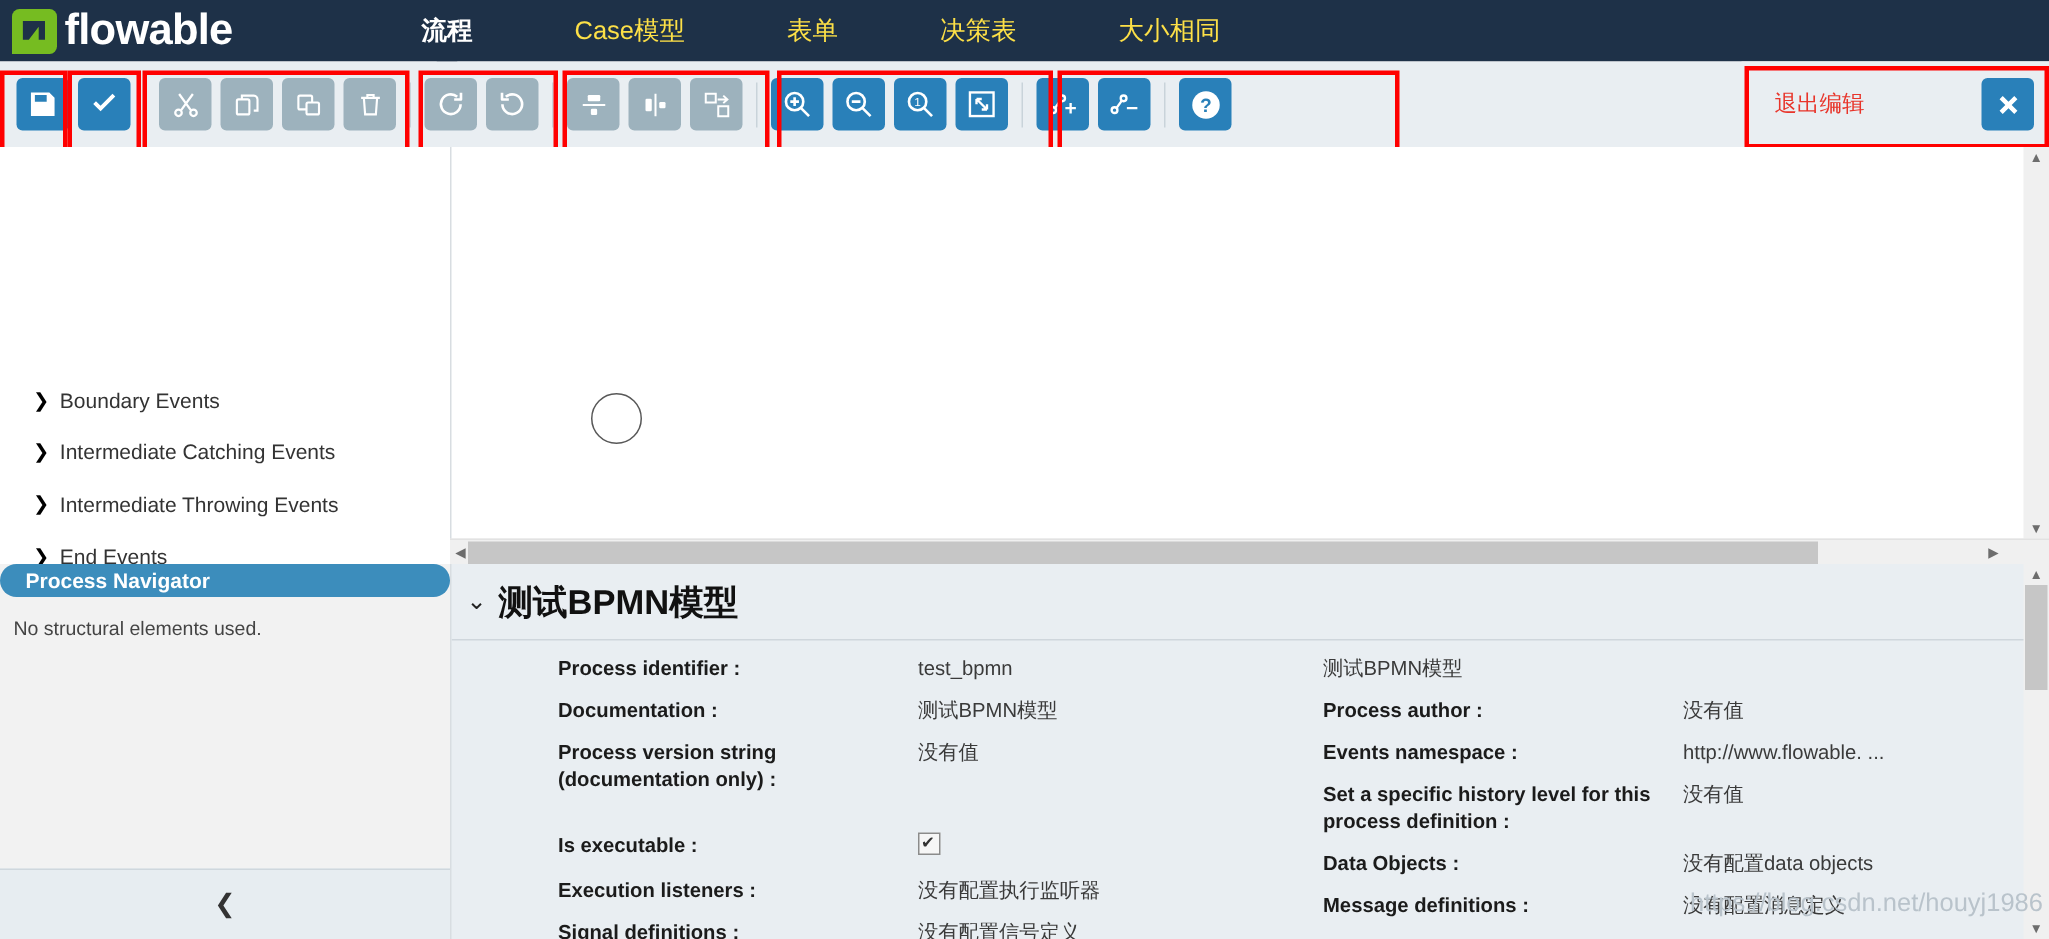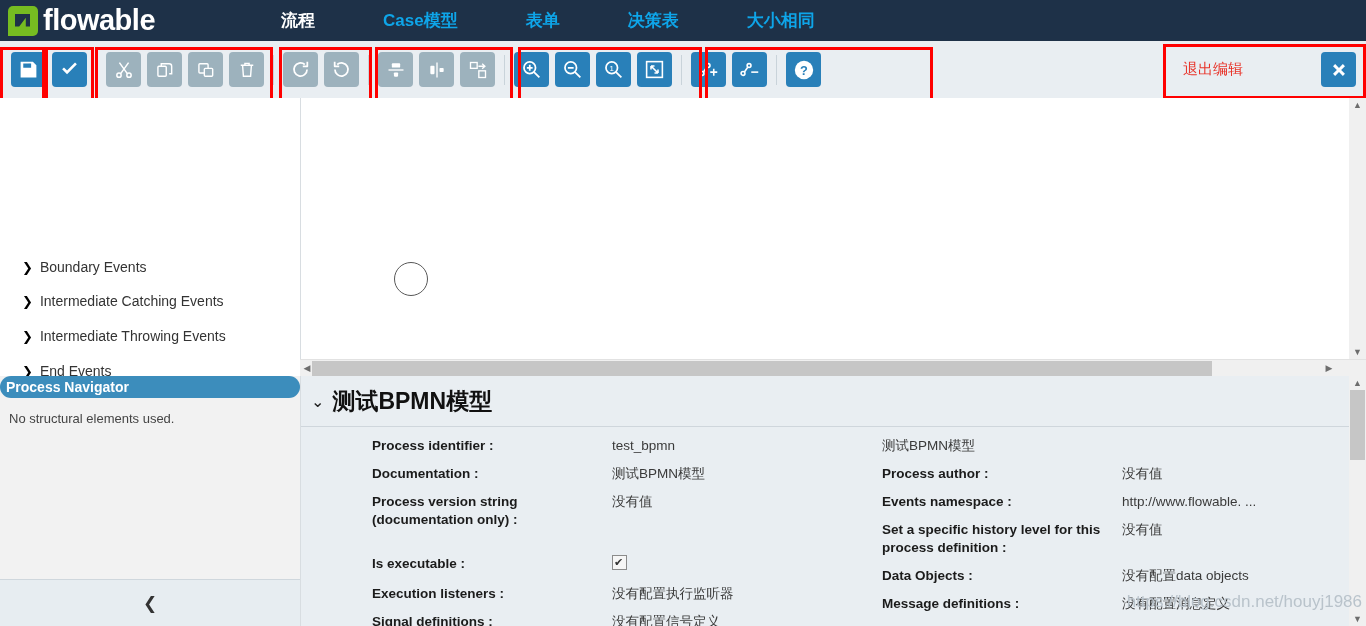--- a/index.html
+++ b/index.html
@@ -19,23 +19,22 @@
     position:relative;margin-right:5px;
   }
   .logo-mark:after{
     content:"";position:absolute;left:7px;top:8px;width:15px;height:13px;
     background:#1e3148;
     clip-path:polygon(0 0,100% 0,100% 100%,72% 100%,72% 33%,28% 100%,0 100%);
   }
   .logo-text{color:#ffffff;font-size:29px;font-weight:bold;letter-spacing:-0.5px;}
   .nav-items{display:flex;align-items:flex-start;margin-left:92px;}
   .nav-item{
-    color:#0ea5e9;font-size:17px;padding:0 34px;cursor:pointer;position:relative;
+    color:#fde047;font-size:17px;padding:0 34px;cursor:pointer;position:relative;
     line-height:41px;
-    font-weight:bold;
   }
   .nav-item.active{color:#ffffff;font-weight:bold;}
   .nav-item.active:after{
     content:"";position:absolute;left:50%;bottom:-7px;margin-left:-7px;
     border-left:7px solid transparent;border-right:7px solid transparent;
     border-top:7px solid #1e3148;
   }
   .nav-user{
     position:absolute;right:10px;top:0;line-height:41px;color:#ffffff;font-size:14px;
     cursor:pointer;
@@ -95,21 +94,21 @@
   .pal-thumb{position:absolute;left:0;top:0;width:11px;height:165px;background:#c6c6c6;}
   .pal-arrow{
     position:absolute;right:3px;width:15px;height:15px;color:#7a7a7a;font-size:10px;
     text-align:center;line-height:15px;
   }
 
   
   .nav-panel{position:absolute;left:0;top:376px;width:300px;height:250px;background:#f2f2f2;}
   .nav-title{
     height:22px;background:#3c8dbc;color:#fff;font-size:14px;font-weight:bold;
-    line-height:22px;padding-left:6px;border-radius:11px;
+    line-height:22px;padding-left:17px;border-radius:11px;
   }
   .nav-proc{
     height:25px;border:1px solid #2e7d32;background:#f7f7f7;color:#222;font-size:13px;
     font-weight:bold;line-height:25px;padding-left:6px;box-sizing:border-box;
   }
   .nav-empty{font-size:13px;color:#444;padding:13px 0 0 9px;}
   .nav-collapse{
     position:absolute;left:0;bottom:0;width:300px;height:46px;background:#e7edf1;
     border-top:1px solid #cfd7dd;display:flex;align-items:center;justify-content:center;
     cursor:pointer;font-size:17px;color:#333;

